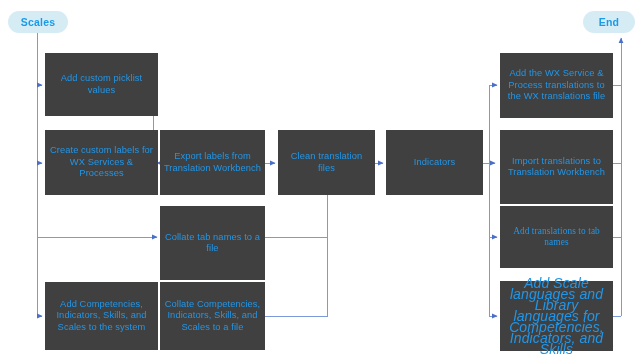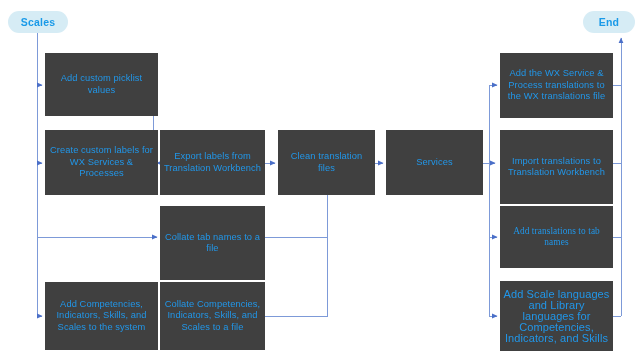--- a/index.html
+++ b/index.html
@@ -98,21 +98,21 @@
 
   <div class="node" style="left:160px;top:130px;width:105px;height:65px;">
     <span>Export labels from Translation Workbench</span>
   </div>
 
   <div class="node" style="left:278px;top:130px;width:97px;height:65px;">
     <span>Clean translation files</span>
   </div>
 
   <div class="node" style="left:386px;top:130px;width:97px;height:65px;">
-    <span>Services</span>
+    <span>Indicators</span>
   </div>
 
   <div class="node" style="left:160px;top:206px;width:105px;height:74px;">
     <span>Collate tab names to a file</span>
   </div>
 
   <div class="node" style="left:45px;top:282px;width:113px;height:68px;">
     <span>Add Competencies, Indicators, Skills, and Scales to the system</span>
   </div>
 
@@ -125,17 +125,17 @@
   </div>
 
   <div class="node" style="left:500px;top:130px;width:113px;height:74px;">
     <span>Import translations to Translation Workbench</span>
   </div>
 
   <div class="node" style="left:500px;top:206px;width:113px;height:62px;font-family:Liberation Serif, serif;">
     <span>Add translations to tab names</span>
   </div>
 
-  <div class="node" style="left:500px;top:281px;width:113px;height:70px;font-size:11px;line-height:11px;">
+  <div class="node" style="left:500px;top:281px;width:113px;height:70px;font-size:14px;line-height:11px;font-style:italic;">
     <span>Add Scale languages and Library languages for Competencies, Indicators, and Skills</span>
   </div>
 
 </div>
 
 </body></html>

